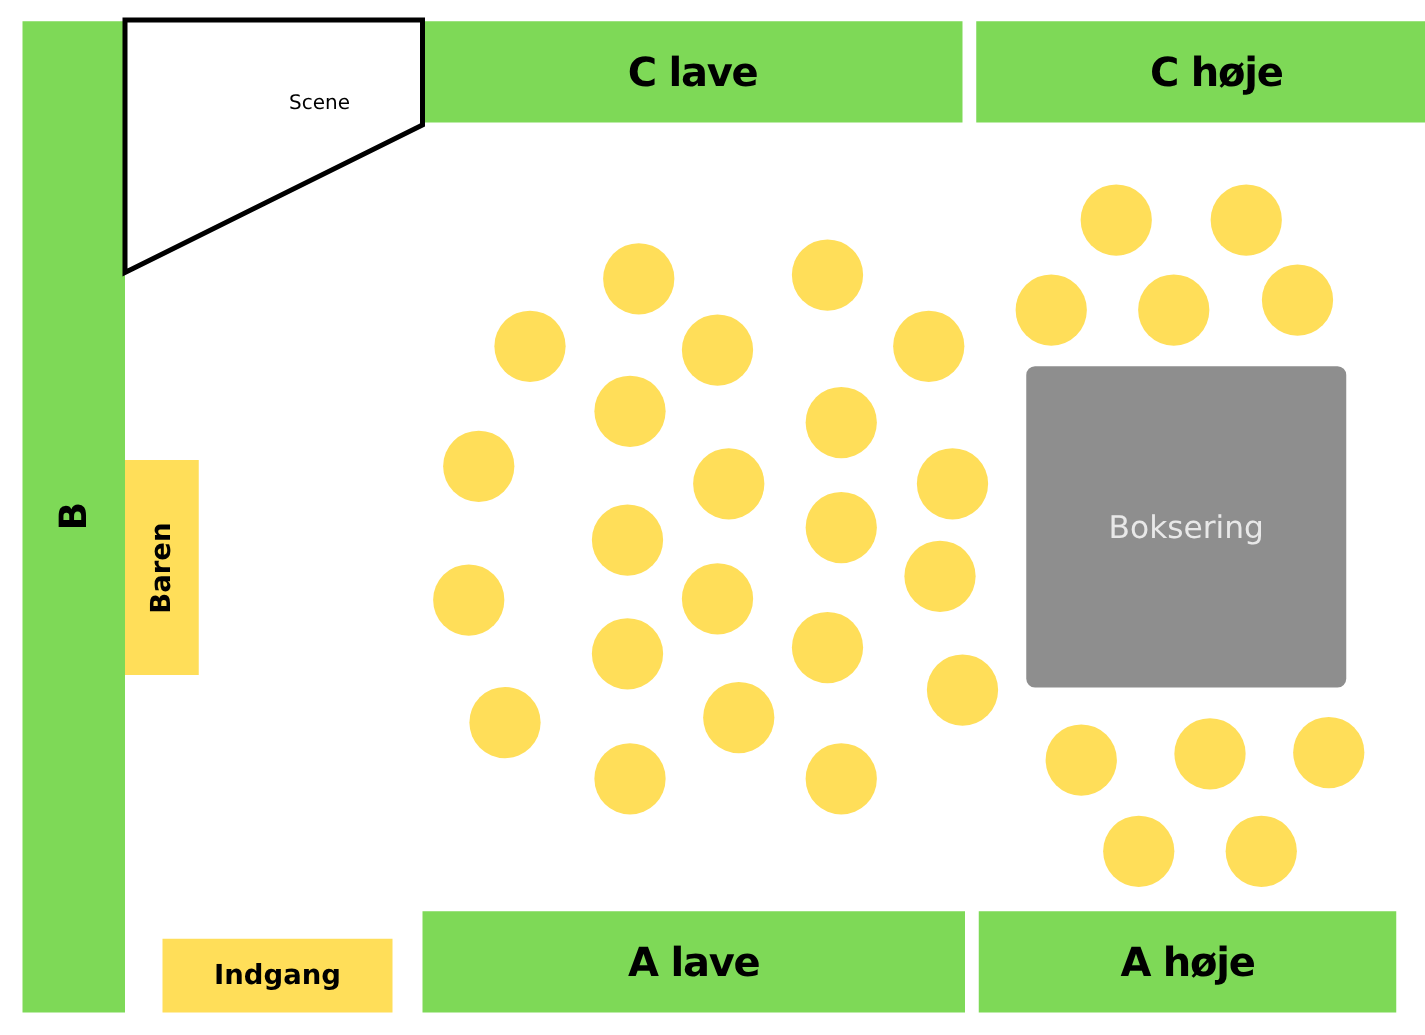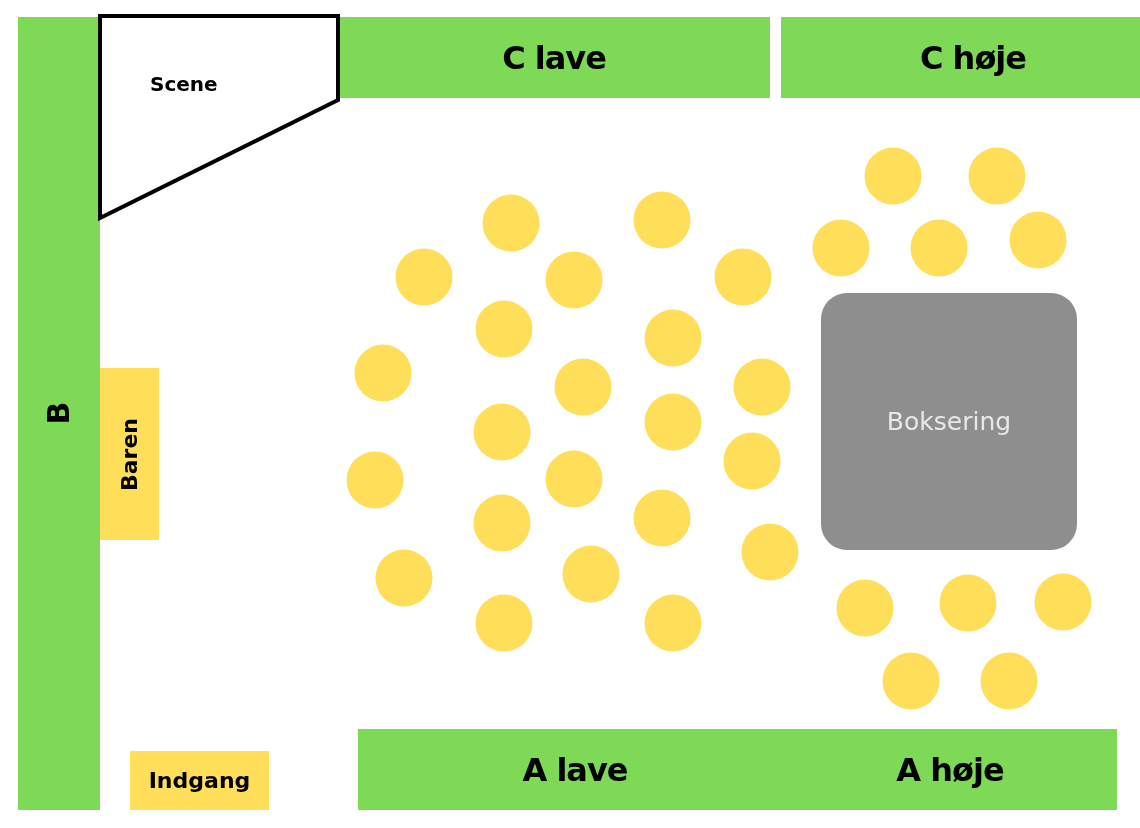--- a/index.html
+++ b/index.html
@@ -3,30 +3,30 @@
   <meta charset="utf-8">
   <style>
     html, body { margin: 0; padding: 0; background: #ffffff; }
     body { width: 1140px; height: 828px; position: relative; overflow: hidden; font-family: "DejaVu Sans", sans-serif; }
     .zone { position: absolute; background: #7ed957; display: flex; align-items: center; justify-content: center; }
     .zone-label { font-weight: bold; color: #000; font-size: 32px; font-family: "DejaVu Sans", sans-serif; letter-spacing: -1px; white-space: nowrap; }
     .zone-b .zone-label { transform: rotate(-90deg); font-size: 30px; }
     #zone-b { left: 18px; top: 17px; width: 82px; height: 793px; }
     #zone-c-lave { left: 338px; top: 17px; width: 432px; height: 81px; }
     #zone-c-hoje { left: 781px; top: 17px; width: 384px; height: 81px; }
-    #zone-a-lave { left: 338px; top: 729px; width: 434px; height: 81px; margin-left: 20px; }
+    #zone-a-lave { left: 338px; top: 729px; width: 434px; height: 81px; }
     #zone-a-hoje { left: 783px; top: 729px; width: 334px; height: 81px; justify-content: center; }
     .yellow-box { position: absolute; background: #ffde59; display: flex; align-items: center; justify-content: center; }
     .yellow-box .label { font-weight: bold; color: #000; font-size: 22px; white-space: nowrap; }
     #bar { left: 100px; top: 368px; width: 59px; height: 172px; }
     #bar .label { transform: rotate(-90deg); font-size: 22px; }
-    #entrance { left: 130px; top: 751px; width: 139px; height: 59px; }
+    #entrance { left: 130px; top: 751px; width: 184px; height: 59px; }
     #stage-svg { position: absolute; left: 0; top: 0; }
-    #stage-label { position: absolute; left: 150px; top: 72px; width: 130px; text-align: left; font-weight: bold; font-size: 20px; color: #000; }
-    #ring { position: absolute; left: 821px; top: 293px; width: 256px; height: 257px; background: #8e8e8e; border-radius: 26px; display: flex; align-items: center; justify-content: center; }
+    #stage-label { position: absolute; left: 150px; top: 72px; width: 130px; text-align: right; font-weight: normal; font-size: 16px; color: #000; }
+    #ring { position: absolute; left: 821px; top: 293px; width: 256px; height: 257px; background: #8e8e8e; border-radius: 7px; display: flex; align-items: center; justify-content: center; }
     #ring .label { color: #e8e8e8; font-size: 25px; font-weight: normal; }
     #seats { position: absolute; left: 0; top: 0; }
   </style>
 </head>
 <body>
 
 <div class="zone zone-b" id="zone-b">
   <span class="zone-label">B</span>
 </div>
 <div class="zone" id="zone-c-lave">

